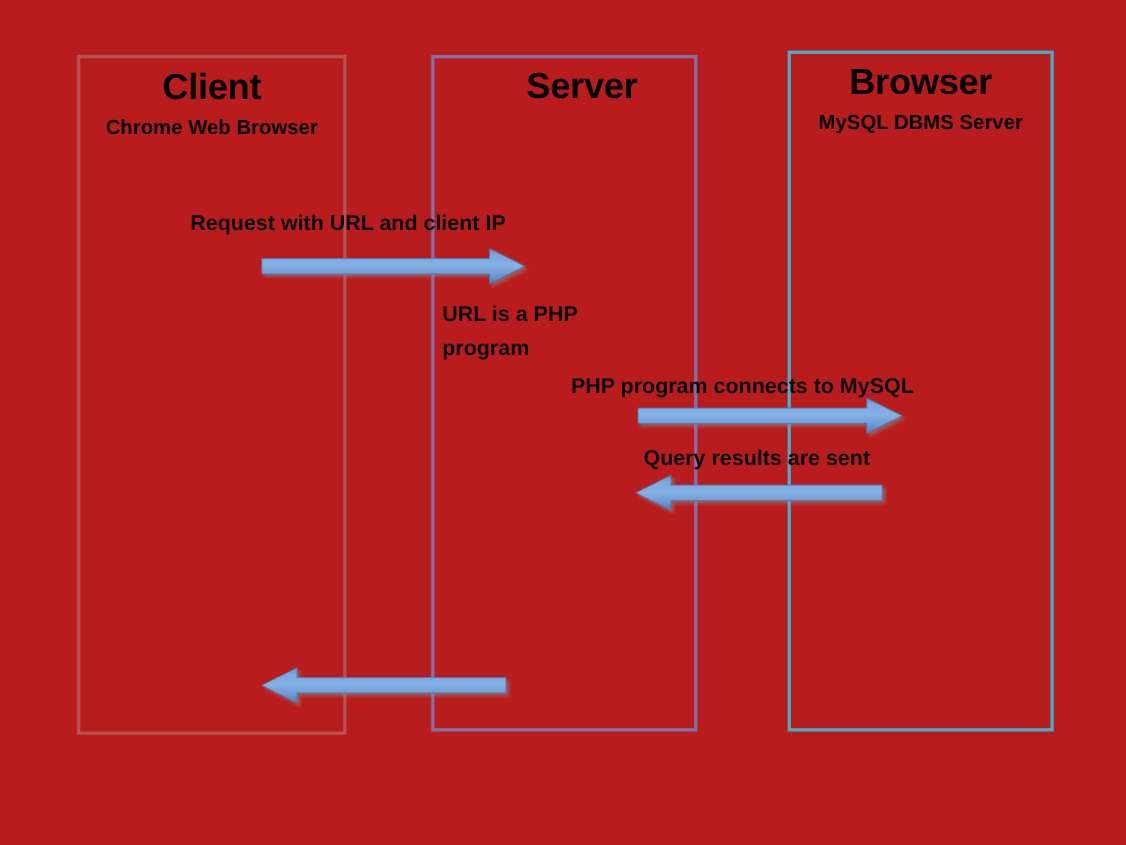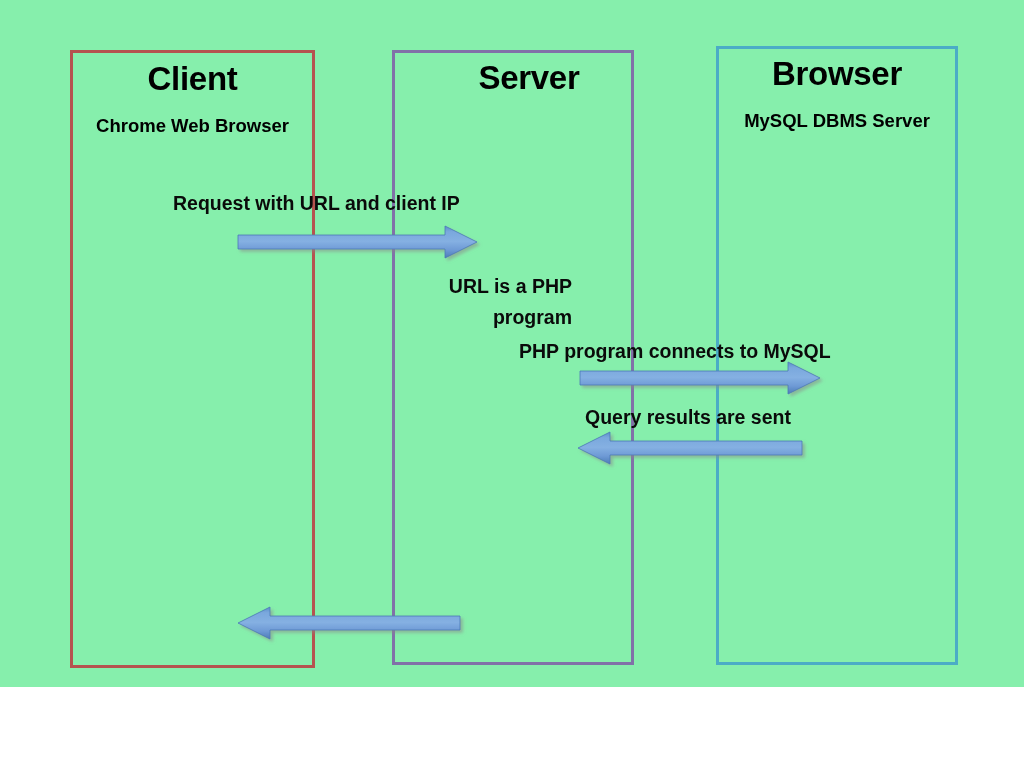--- a/index.html
+++ b/index.html
@@ -10,22 +10,22 @@
   body {
     width: 1024px;
     height: 768px;
     font-family: "Liberation Sans", sans-serif;
     color: #000000;
     overflow: hidden;
   }
   #canvas {
     position: relative;
     width: 1024px;
-    height: 687px;
-    background: #86efac;
+    height: 768px;
+    background: #b91c1c;
   }
 
   
   .lane {
     position: absolute;
     background: transparent;
     box-sizing: border-box;
   }
   #lane-client {
     left: 70px;  top: 50px;
@@ -52,37 +52,37 @@
   .lane-title {
     font-size: 33px;
     font-weight: bold;
     letter-spacing: -0.3px;
     white-space: nowrap;
   }
   .lane-sub {
     font-size: 18.5px;
     font-weight: bold;
     line-height: 1.62;
-    margin-top: 16px;
+    margin-top: 6px;
   }
   #head-client    { left: 70px;  top: 62px;  width: 245px; }
   #head-server    { left: 392px; top: 61px;  width: 242px; padding-left: 16px; }
   #head-database  { left: 716px; top: 57px;  width: 242px; }
 
   
   .flow-label {
     position: absolute;
     font-size: 19.5px;
     font-weight: bold;
     line-height: 1.57;
     color: #0a0a0a;
     white-space: pre-line;
   }
   #label-request  { left: 173px; top: 188px; }
-  #label-urlphp   { left: 402px; top: 271px; width: 170px; text-align: right; }
+  #label-urlphp   { left: 402px; top: 271px; width: 170px; }
   #label-connects { left: 519px; top: 336px; }
   #label-results  { left: 585px; top: 402px; }
   #label-receives { left: 402px; top: 406px; width: 215px; }
   #label-response { left: 162px; top: 579px; }
 
   
   .arrow {
     position: absolute;
   }
   .arrow svg { display: block; overflow: visible; }

